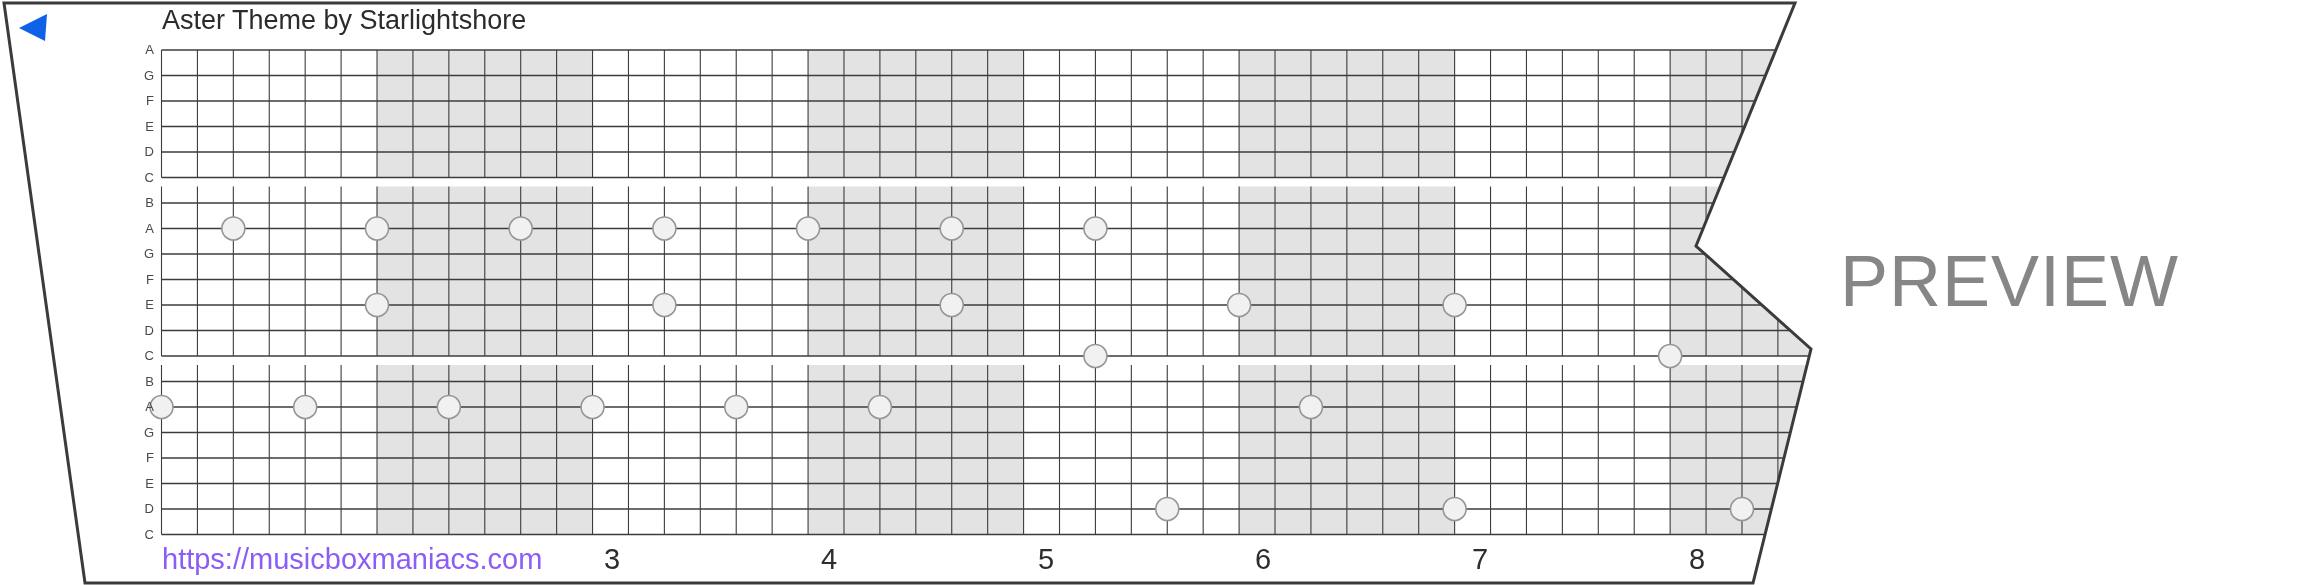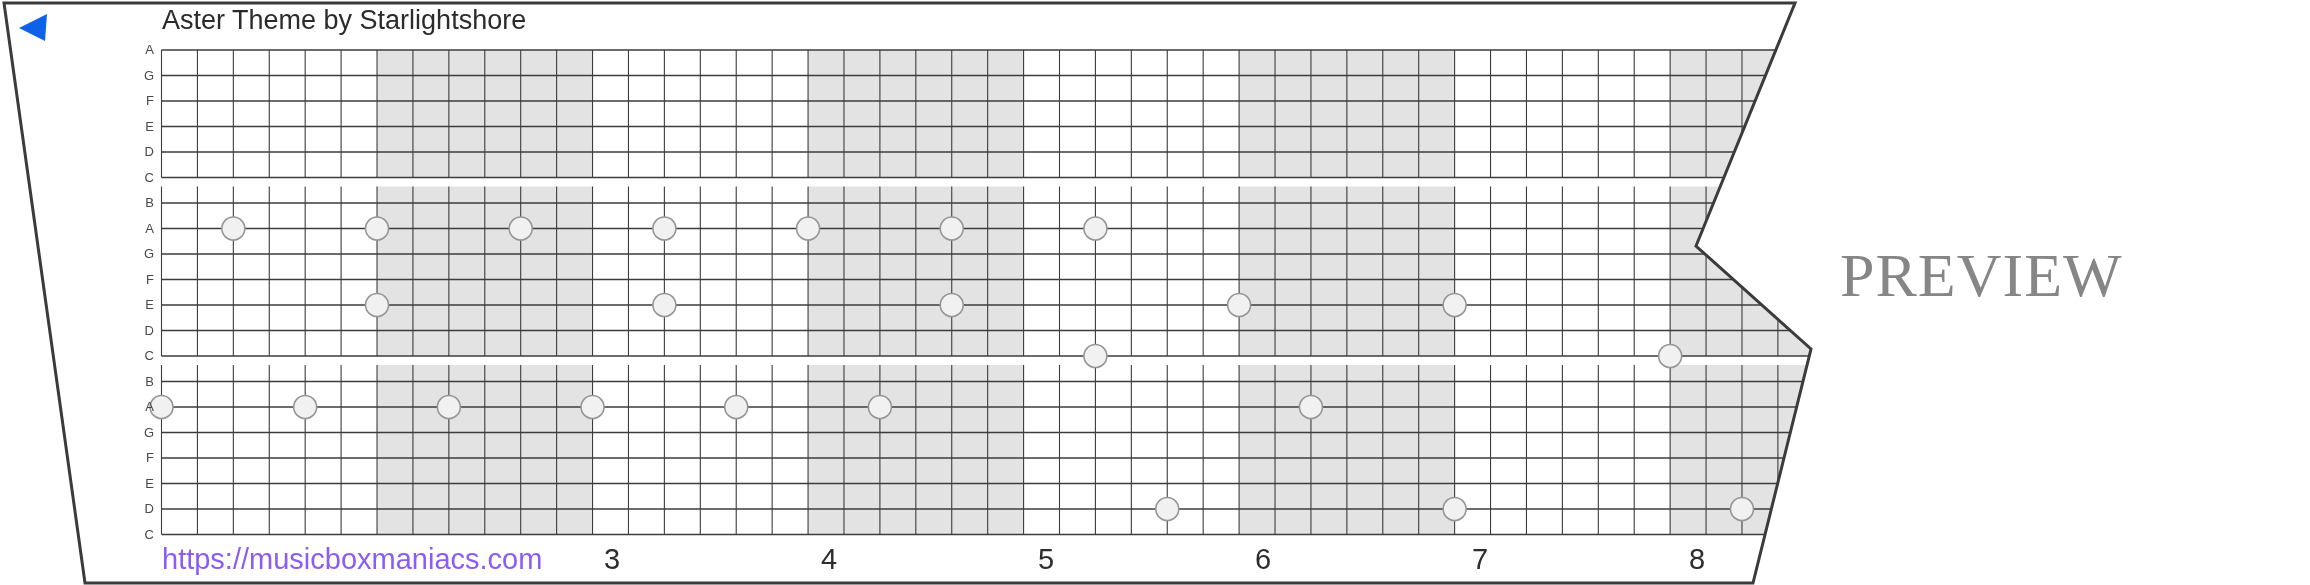--- a/index.html
+++ b/index.html
@@ -8,22 +8,22 @@
   #strip-clip{position:absolute;left:0;top:0;width:2310px;height:585px;
       clip-path:polygon(4px 3px,1795px 3px,1696px 246px,1811px 349px,1753px 583px,85px 583px);}
   #grid-svg{position:absolute;left:0;top:0;}
   #outline-svg{position:absolute;left:0;top:0;pointer-events:none;}
   .title{position:absolute;left:162px;top:5px;font-size:27px;color:#2b2b2b;white-space:nowrap;}
   .row-label{position:absolute;width:40px;text-align:right;font-size:13px;color:#4a4a4a;
              transform:translateY(-52%);line-height:1;}
   .footer-url{position:absolute;left:162px;top:543px;font-size:29px;color:#8b5cf6;white-space:nowrap;}
   .measure-number{position:absolute;top:543px;width:40px;margin-left:-20px;text-align:center;
                   font-size:29px;color:#2d2d2d;}
-  .watermark{position:absolute;left:1840px;top:240px;font-size:62px;color:#868686;
-             letter-spacing:1px;white-space:nowrap;font-family:Liberation Serif, serif;}
+  .watermark{position:absolute;left:1840px;top:240px;font-size:72px;color:#868686;
+             letter-spacing:1px;white-space:nowrap;}
 </style>
 </head>
 <body>
 
 <div id="stage">
 
   <div id="strip-clip">
     <svg id="grid-svg" width="2310" height="585">
         <rect x="377" y="50" width="215.5" height="127.5" fill="#e3e3e3"></rect>
         <rect x="808" y="50" width="215.5" height="127.5" fill="#e3e3e3"></rect>

